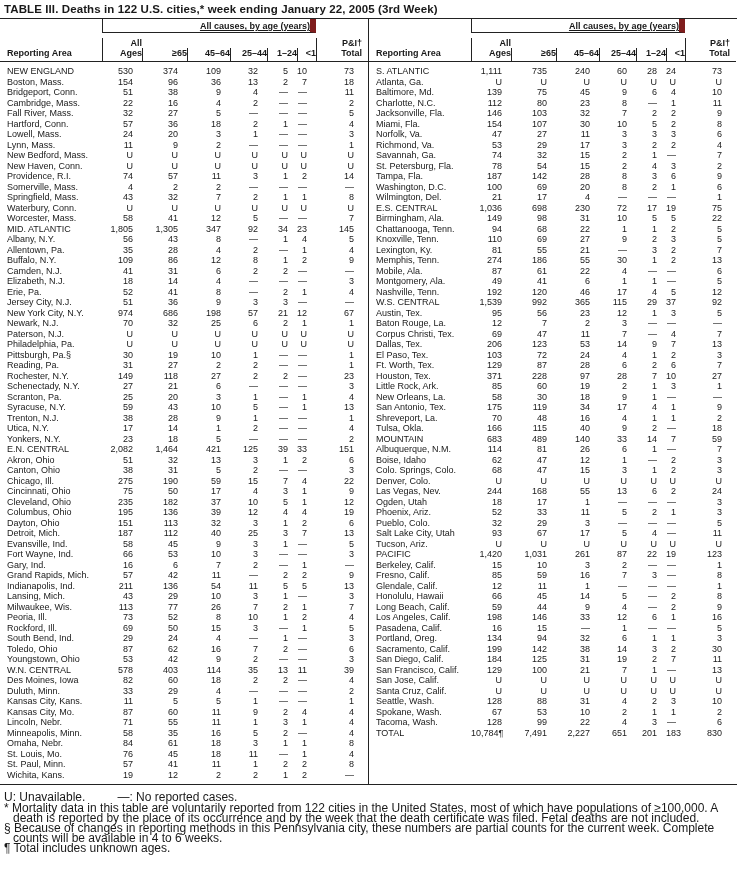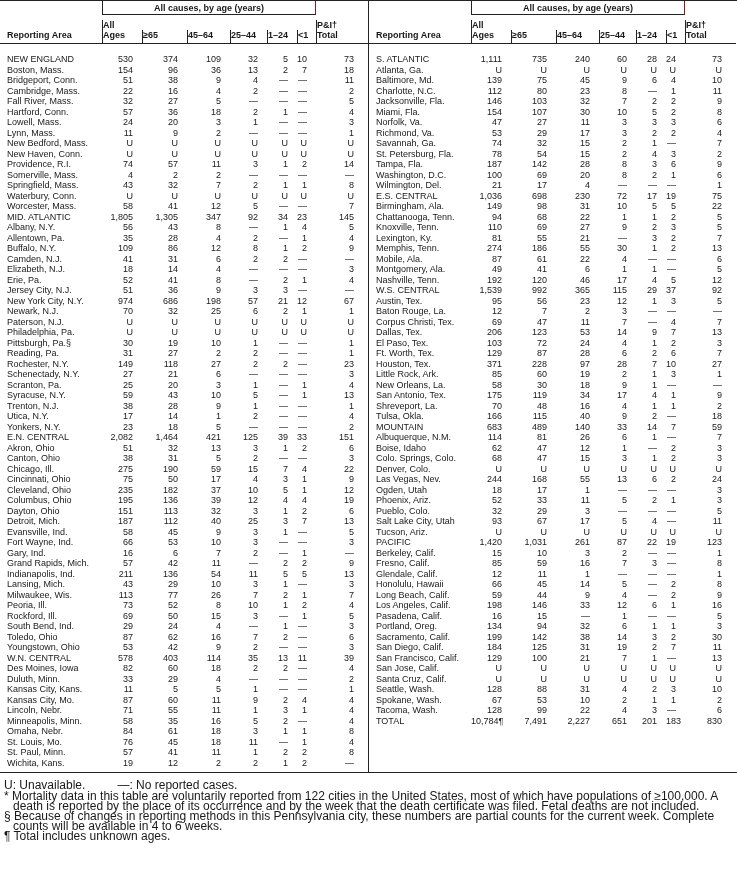--- a/index.html
+++ b/index.html
@@ -22,53 +22,54 @@
   .hdr {
     display:grid;
     grid-template-columns:102px 40px 45px 43px 37px 30px 19px 1fr;
     grid-template-rows:14px 28px;
     border-bottom:1px solid #222;
     font-size:9px; font-weight:bold;
   }
   .h-area { grid-column:1; grid-row:1/3; align-self:end; padding:0 0 3px 7px; }
   .h-group {
     grid-column:2/8; grid-row:1;
-    border-left:1px solid #222; border-right:1px solid #7f1d1d; border-bottom:1px solid #222;
-    text-align:center; padding-top:2px; white-space:nowrap;
+    border-left:1px solid #222; border-right:6px solid #7f1d1d; border-bottom:1px solid #222;
+    text-align:right; padding-top:2px; white-space:nowrap;text-decoration:underline;
   }
   .h-pi-sp { grid-column:8; grid-row:1; }
   .h-col {
-    grid-row:2; align-self:end; text-align:left;
+    grid-row:2; align-self:end; text-align:right;
     border-left:1px solid #222; padding-bottom:3px; line-height:10px;
   }
   .h-c2 { grid-column:2; } .h-c3 { grid-column:3;margin-top:36px; } .h-c4 { grid-column:4; }
   .h-c5 { grid-column:5; } .h-c6 { grid-column:6; } .h-c7 { grid-column:7; }
   .h-c8 { grid-column:8; padding-right:6px; }
   .tbody { padding-top:4px; padding-bottom:4px; font-size:9px; }
   .section { }
-  .section:first-child { margin-top:6px; }
+  .section:first-child { margin-top:0; }
   .row {
     display:grid;
     grid-template-columns:102px 40px 45px 43px 37px 30px 19px 1fr;
     height:10.5px; line-height:10.5px;
   }
   .c { overflow:hidden; white-space:nowrap; }
   .c.area { padding-left:7px; }
   .c.num { text-align:right; padding-right:9px; font-variant-numeric:tabular-nums; }
   .c.num.last { padding-right:14px; }
   .footnotes { margin-top:8px; font-size:12px; line-height:9.9px; padding-left:4px; padding-right:2px; }
   .fn { padding-left:9px; text-indent:-9px; }
   .fn-line { margin-bottom:1px; }
   .fn-gap { display:inline-block; width:32px; }
 </style>
 </head>
 <body>
 
 <div class="page">
 
+  <div class="title">TABLE III. Deaths in 122 U.S. cities,* week ending January 22, 2005 (3rd Week)</div>
 
   <div class="table">
 
     <div class="half half-left">
       <div class="hdr">
         <div class="h-area">Reporting Area</div>
         <div class="h-group">All causes, by age (years)</div>
         <div class="h-pi-sp"></div>
         <div class="h-col h-c2"><span>All</span><br><span>Ages</span></div>
         <div class="h-col h-c3">≥65</div>

